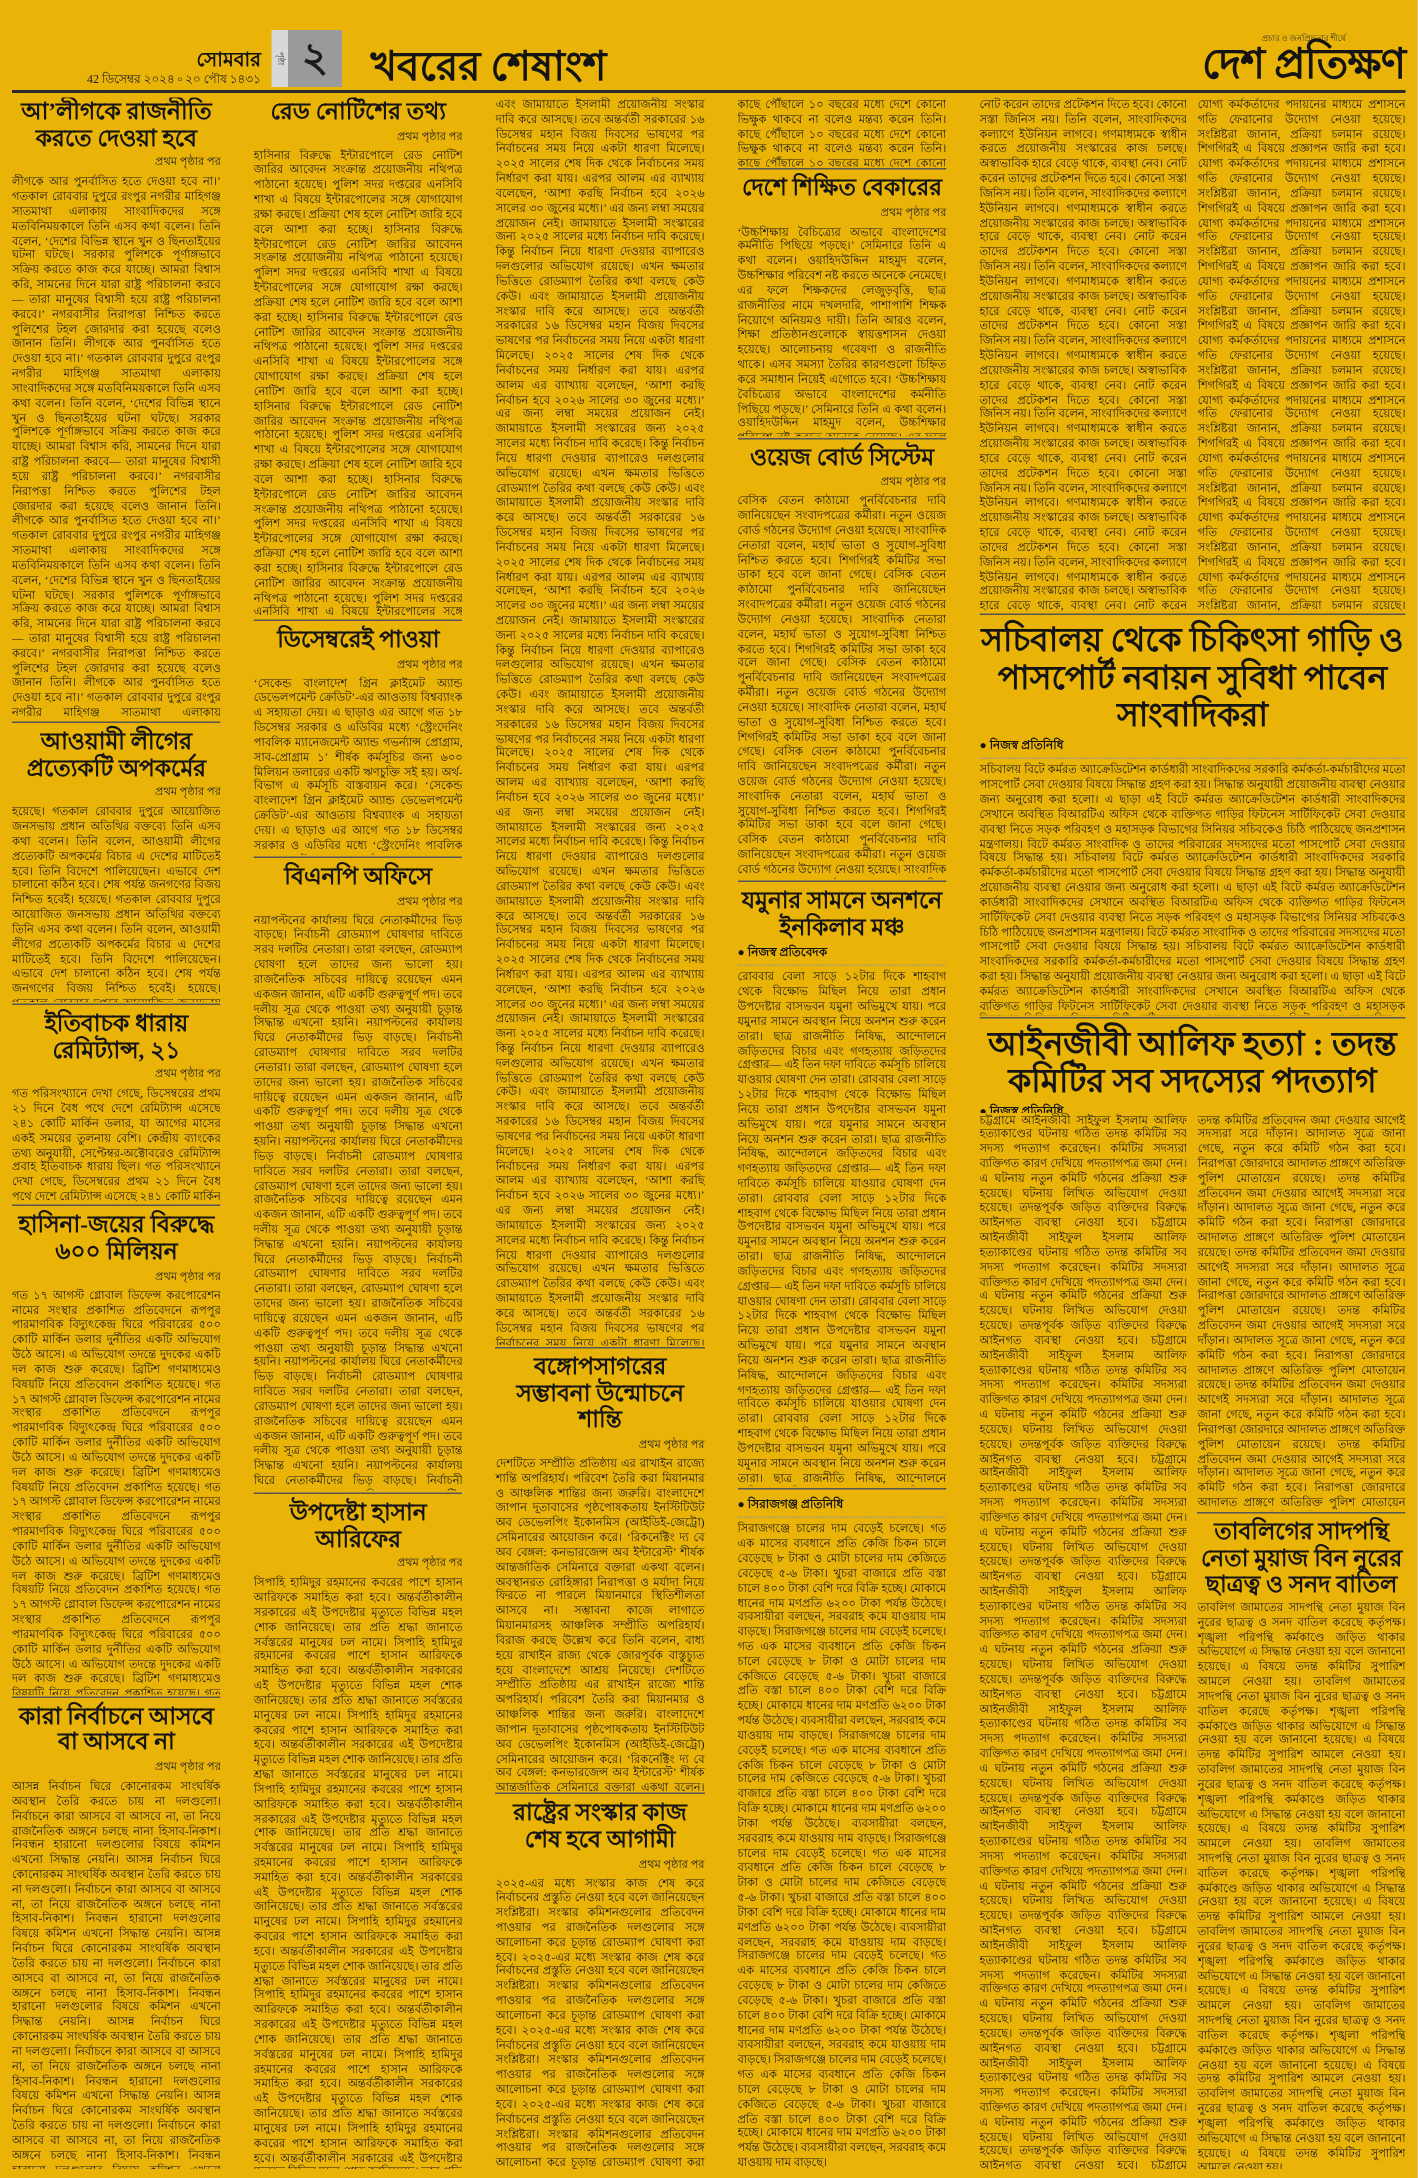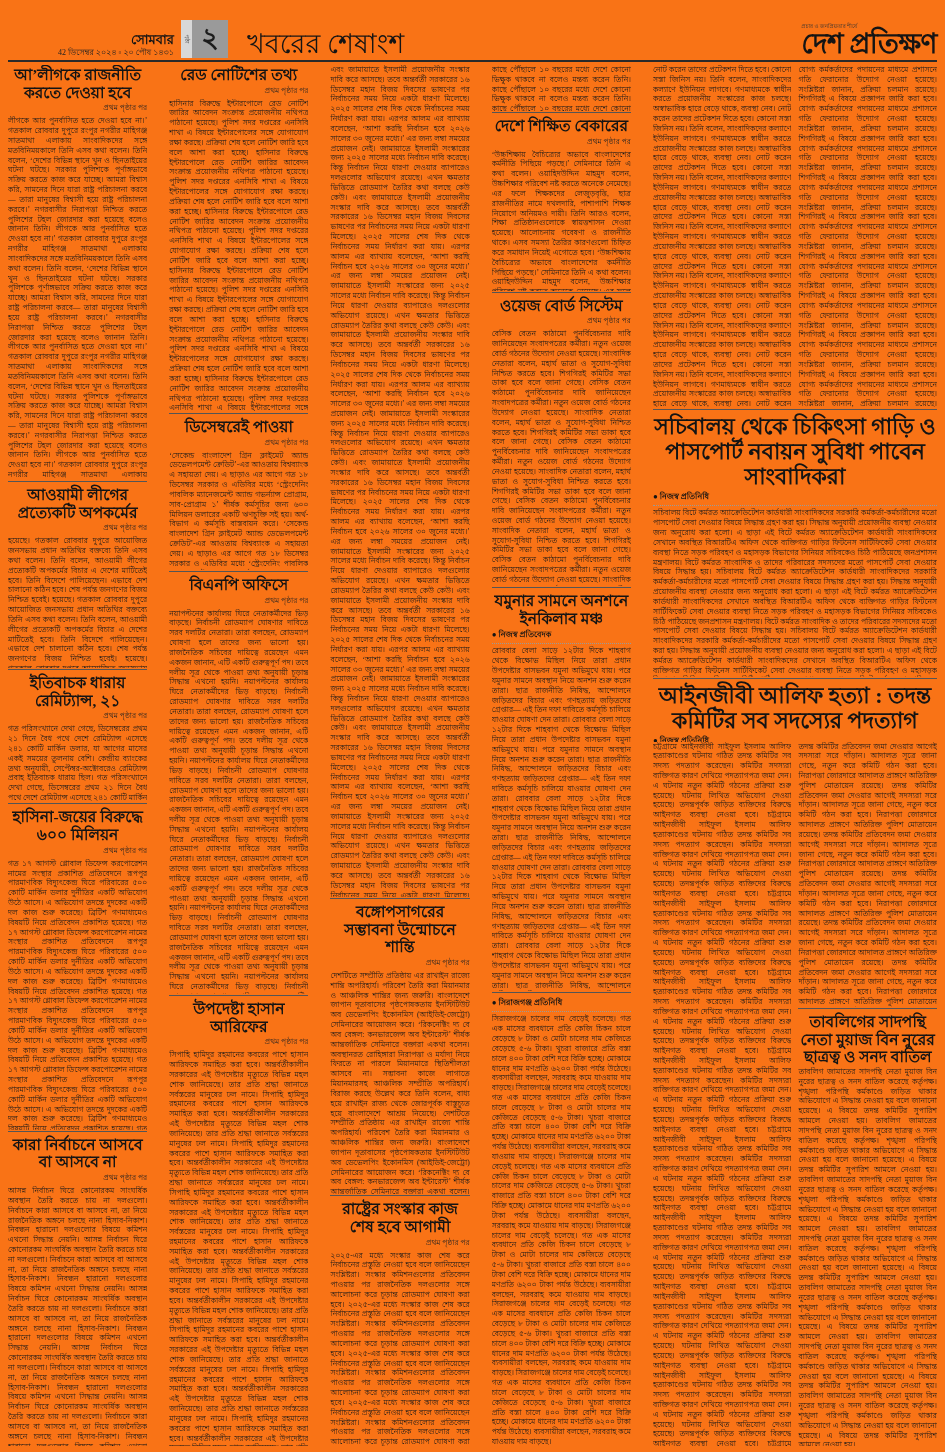--- a/index.html
+++ b/index.html
@@ -1,29 +1,29 @@
 <!DOCTYPE html>
 <html><head>
 <meta charset="utf-8">
 <style>
   html,body{margin:0;padding:0;background:#dcdcdc;}
-  .page{position:relative;width:945px;height:1452px;background:#f97316;overflow:hidden;
+  .page{position:relative;width:945px;height:1452px;background:#eab308;overflow:hidden;
         font-family:"Liberation Serif","DejaVu Serif",serif;color:#141414;}
   
   .header{position:absolute;top:16px;left:8px;right:8px;height:42px;display:flex;align-items:flex-end;}
   .dateblock{margin-left:50px;text-align:right;line-height:1.1;}
   .dateblock .day{font-size:13px;font-weight:bold;}
   .dateblock .date{font-size:8px;margin-top:2px;color:#222;}
   .pagebox{display:flex;margin:0 9px 0 7px;height:38px;}
   .pagebox .strip{width:11px;background:#d8d8d8;display:flex;align-items:center;justify-content:center;overflow:hidden;}
   .pagebox .strip span{transform:rotate(90deg);font-size:5.5px;white-space:nowrap;color:#333;}
   .pagebox .num{width:36px;background:#9a9a9a;color:#1c1c1c;display:flex;align-items:center;justify-content:center;
                 font-size:27px;font-weight:bold;}
-  .section-title{font-size:27px;font-weight:normal;letter-spacing:0px;line-height:1;margin-left:10px;}
-  .masthead{margin-left:auto;line-height:1;}
+  .section-title{font-size:27px;font-weight:bold;letter-spacing:0px;line-height:1;margin-left:10px;}
+  .masthead{margin-left:auto;text-align:center;line-height:1;}
   .masthead .tagline{font-size:5.5px;color:#333;margin-bottom:1px;}
   .masthead .title{font-size:28px;font-weight:bold;letter-spacing:-0.5px;}
   .header-rule{position:absolute;top:60px;left:8px;right:8px;border-top:2px solid #2a2a2a;}
   
   .cols{position:absolute;top:65px;left:8px;right:8px;bottom:6px;display:flex;gap:22px;}
   .col{display:flex;flex-direction:column;flex:1 1 0;min-width:0;}
   .col.wide{flex:2.04 1 0;}
   .article{display:flex;flex-direction:column;overflow:hidden;min-height:0;}
   .grow{flex:1 1 auto;}
   .rule{border-top:1px solid #555;margin:1px 0 3px 0;flex:0 0 auto;}

